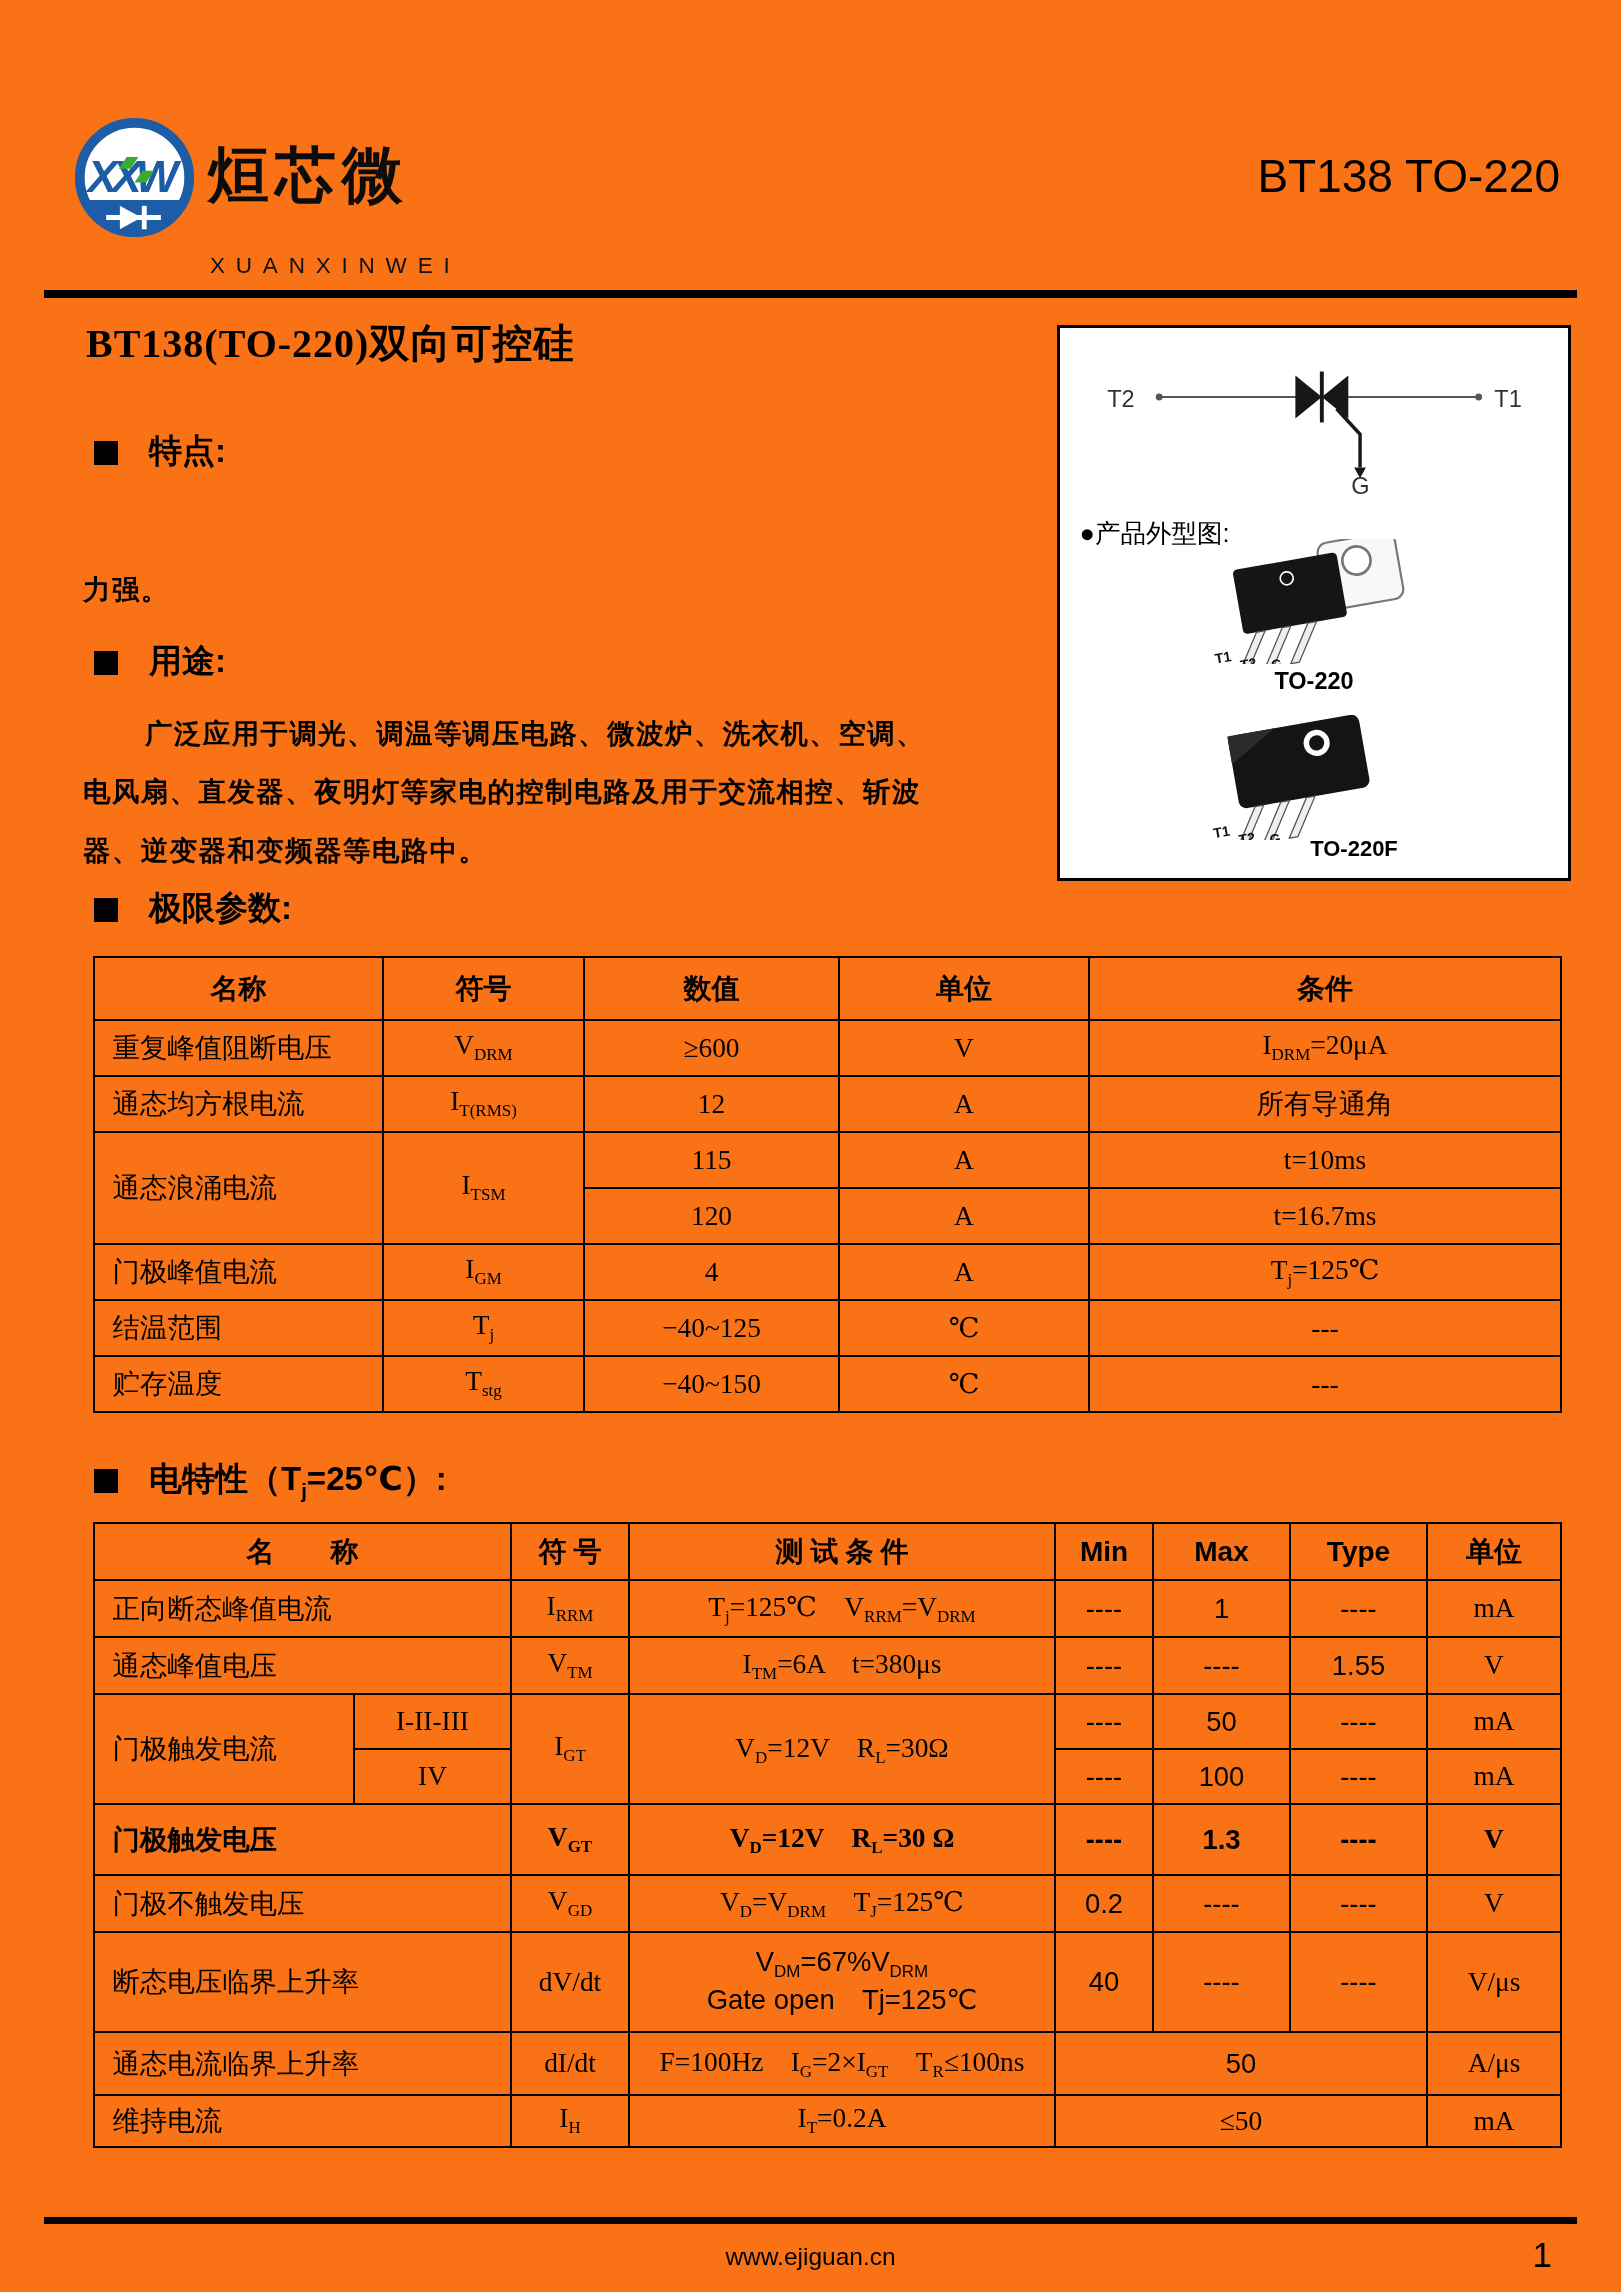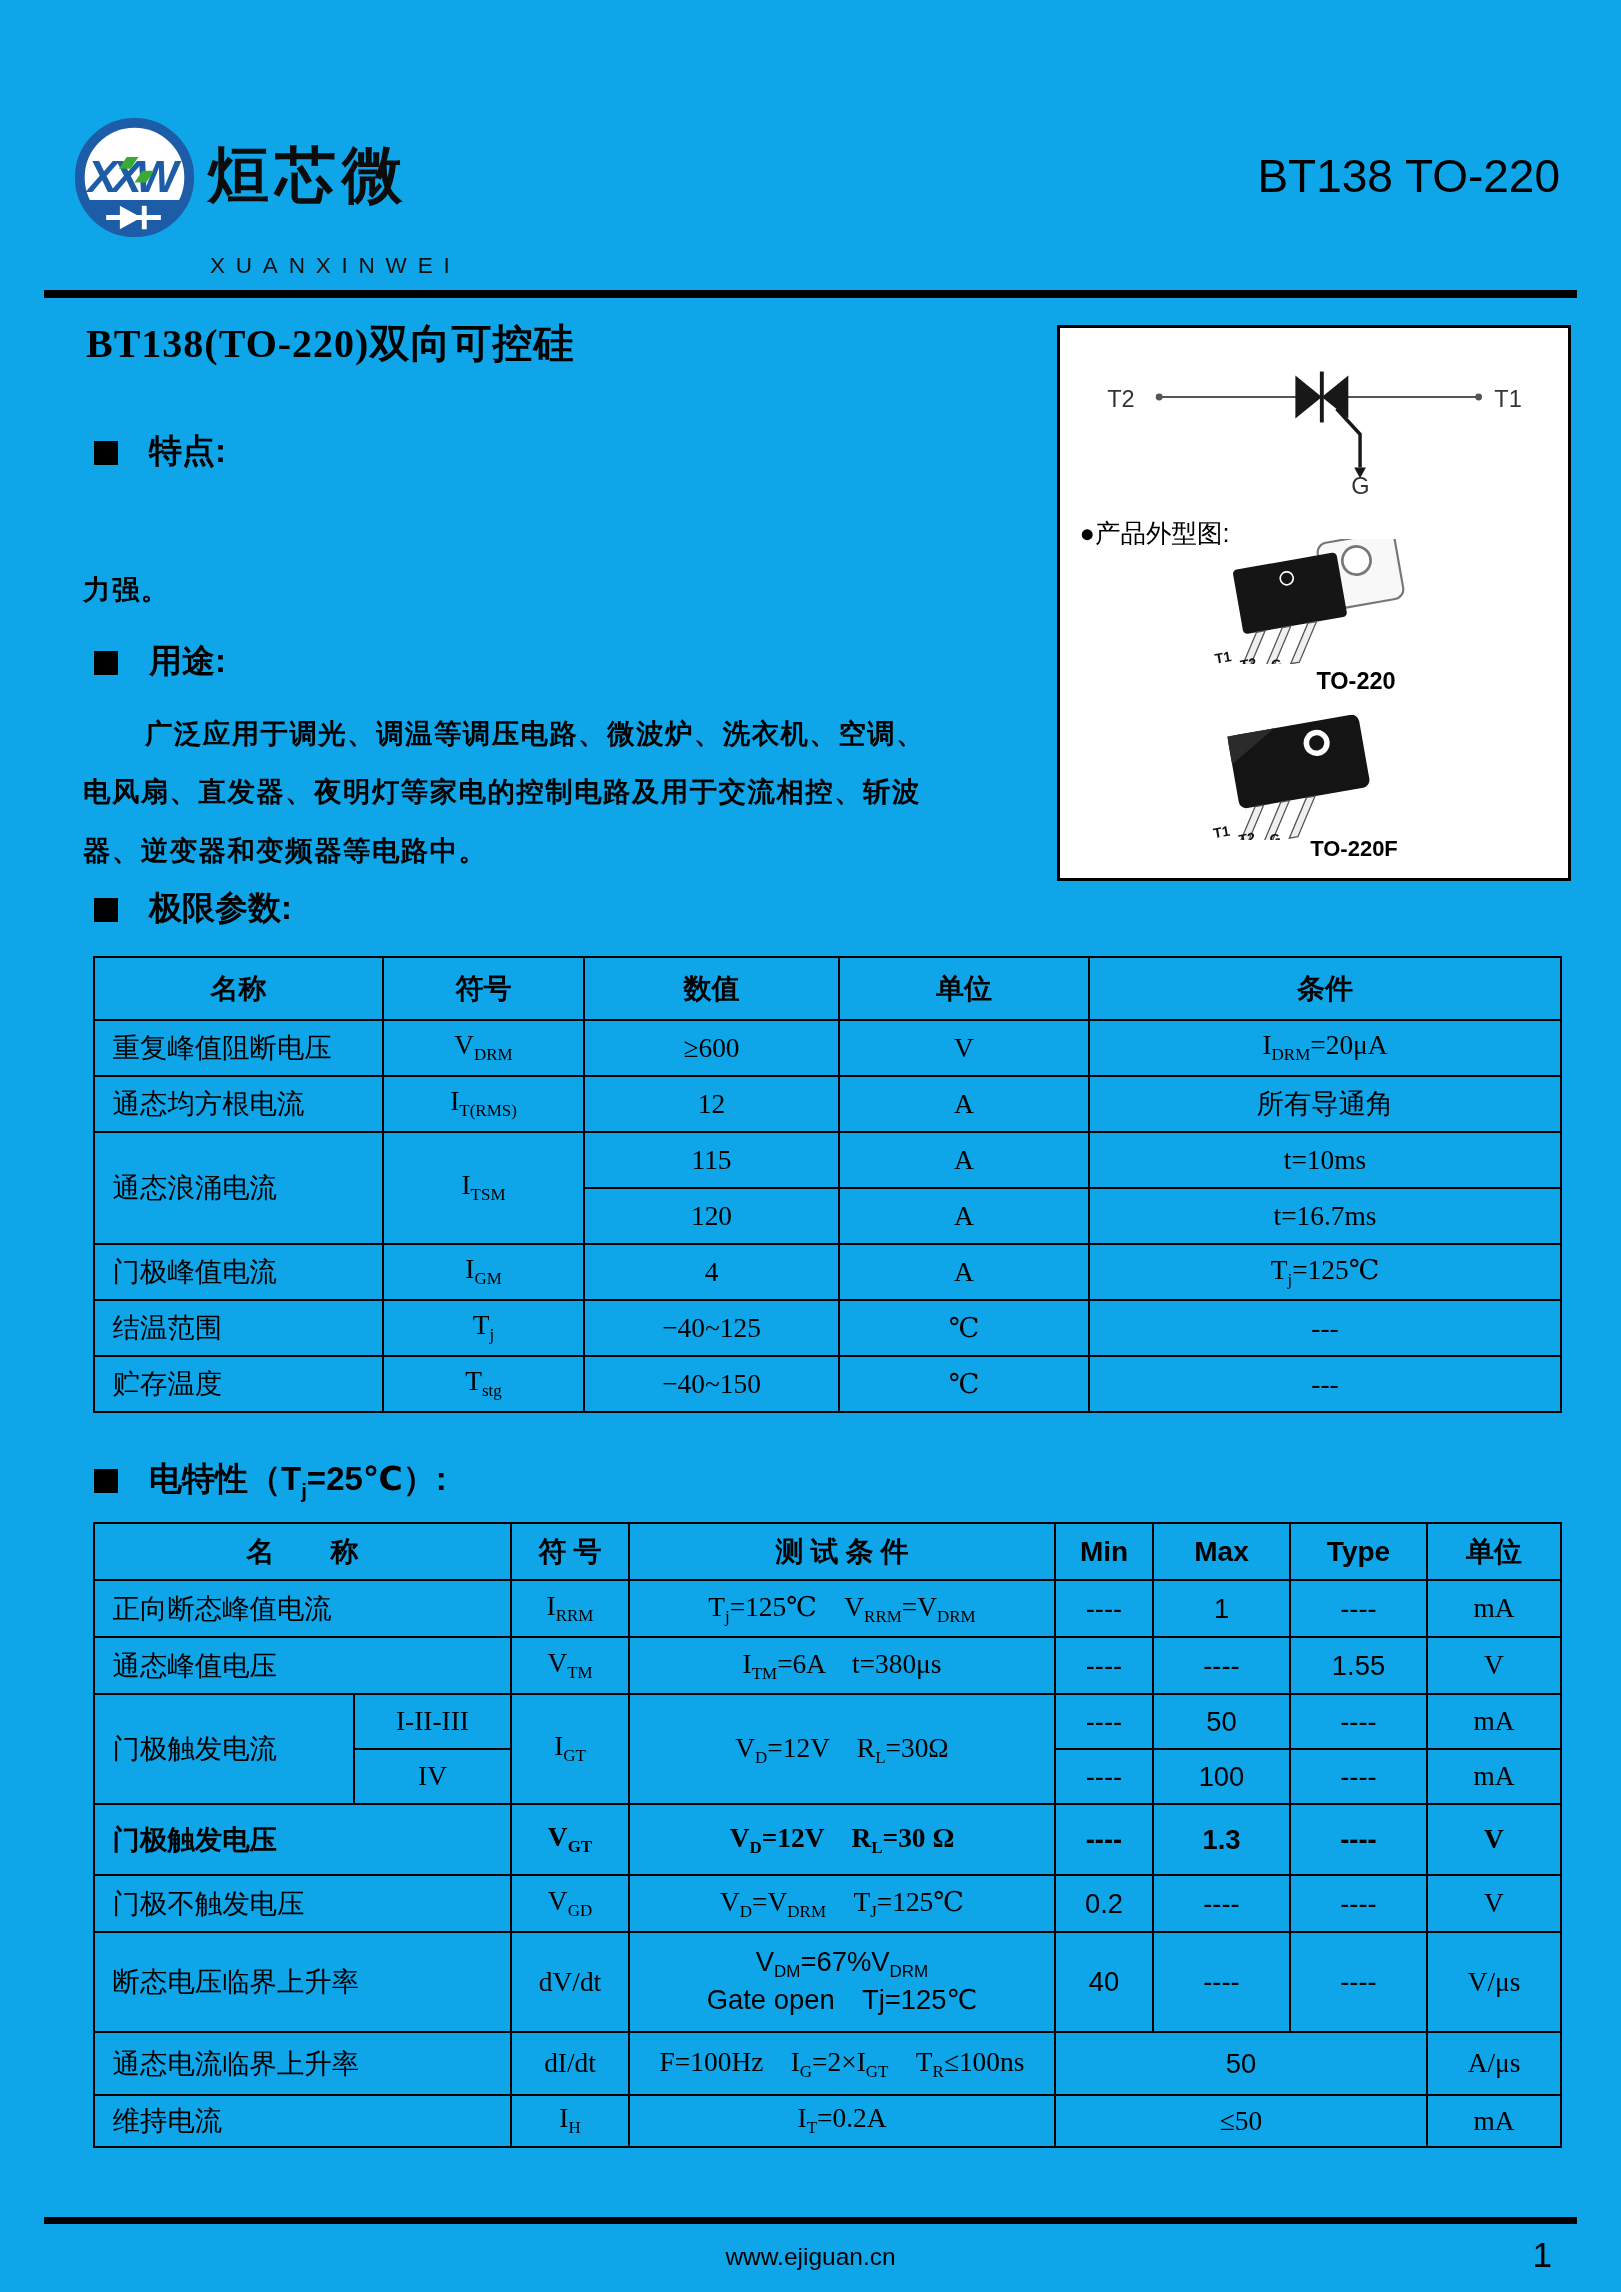--- a/index.html
+++ b/index.html
@@ -1,16 +1,16 @@
 <!DOCTYPE html>
 <html><head>
 <meta charset="utf-8">
 <style>
   html,body{margin:0;padding:0;background:#e8e8e8;}
-  .page{position:relative;width:1621px;height:2293px;background:#0ea5e9;margin:0 auto;
+  .page{position:relative;width:1621px;height:2293px;background:#f97316;margin:0 auto;
         font-family:"Liberation Serif","DejaVu Serif",serif;color:#000;overflow:hidden;}
   .abs{position:absolute;}
 
   
   .brand-cn{font-family:"Liberation Sans","DejaVu Sans",sans-serif;font-weight:bold;
             font-size:61px;letter-spacing:5.9px;color:#0c0c0c;}
   .brand-en{font-family:"Liberation Sans","DejaVu Sans",sans-serif;font-weight:500;
             font-size:22.5px;letter-spacing:10.8px;color:#111;}
   .part-title{font-family:"Liberation Sans","DejaVu Sans",sans-serif;font-weight:500;
               font-size:46px;color:#000;}
@@ -104,21 +104,21 @@
         <rect x="60" y="16" width="97" height="60" rx="4" fill="#151515"></rect>
         <circle cx="108" cy="32" r="6" fill="none" stroke="#ffffff" stroke-width="1.5"></circle>
         <polygon points="72,76 80,76 58,110 50,110" fill="#efefef" stroke="#555" stroke-width="1.2"></polygon>
         <polygon points="96,76 104,76 82,110 74,110" fill="#efefef" stroke="#555" stroke-width="1.2"></polygon>
         <polygon points="120,76 128,76 106,110 98,110" fill="#efefef" stroke="#555" stroke-width="1.2"></polygon>
         <text x="30" y="98" font-size="13" font-weight="bold" fill="#111" font-family="Liberation Sans, sans-serif">T1</text>
         <text x="52" y="108" font-size="13" font-weight="bold" fill="#111" font-family="Liberation Sans, sans-serif">T2</text>
         <text x="80" y="113" font-size="13" font-weight="bold" fill="#111" font-family="Liberation Sans, sans-serif">G</text>
       </g>
     </svg>
-    <div class="abs fig-caption" style="left:0;top:340px;font-size:23.5px;margin-left:42px;">TO-220</div>
+    <div class="abs fig-caption" style="left:0;top:340px;font-size:23.5px;">TO-220</div>
 
     <svg class="abs" style="left:98px;top:387px;" width="294" height="125" viewBox="0 0 260 115">
       <g transform="rotate(-10 130 57)">
         <rect x="66" y="8" width="122" height="68" rx="7" fill="#141414"></rect>
         <polygon points="66,8 110,8 66,34" fill="#2b2b2b"></polygon>
         <circle cx="146" cy="28" r="12" fill="#fdfdfd"></circle>
         <circle cx="146" cy="28" r="7" fill="#141414"></circle>
         <polygon points="80,76 88,76 66,110 58,110" fill="#efefef" stroke="#555" stroke-width="1.2"></polygon>
         <polygon points="104,76 112,76 90,110 82,110" fill="#efefef" stroke="#555" stroke-width="1.2"></polygon>
         <polygon points="128,76 136,76 114,110 106,110" fill="#efefef" stroke="#555" stroke-width="1.2"></polygon>

